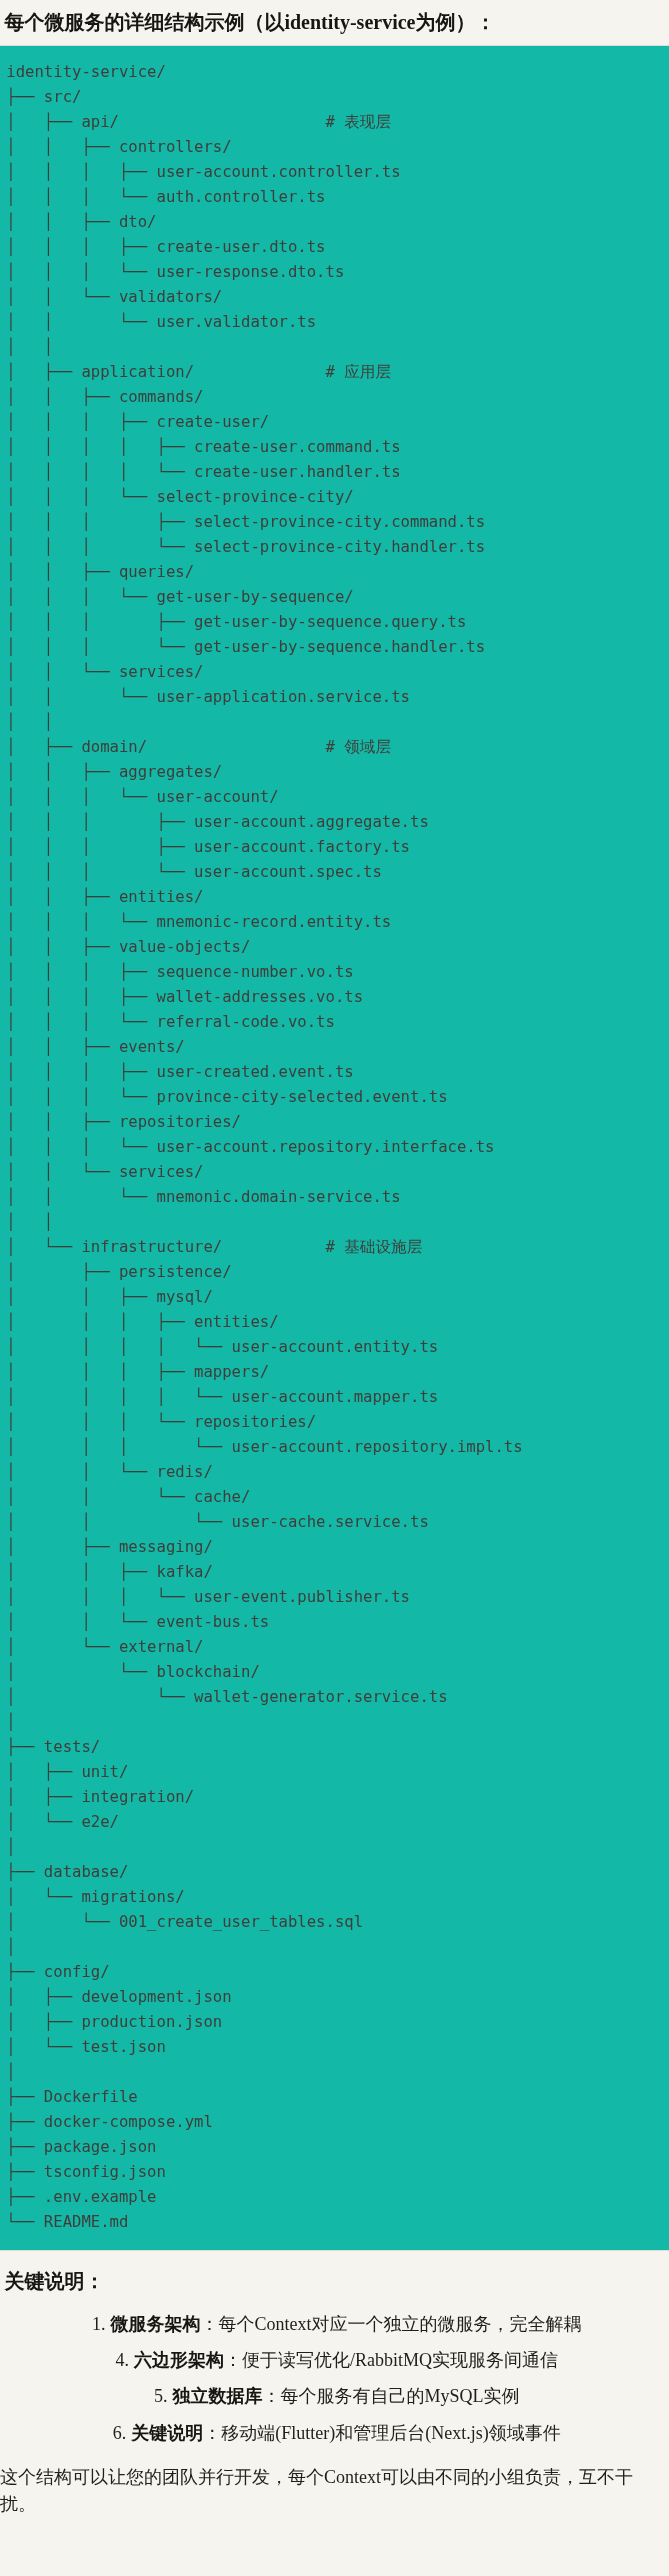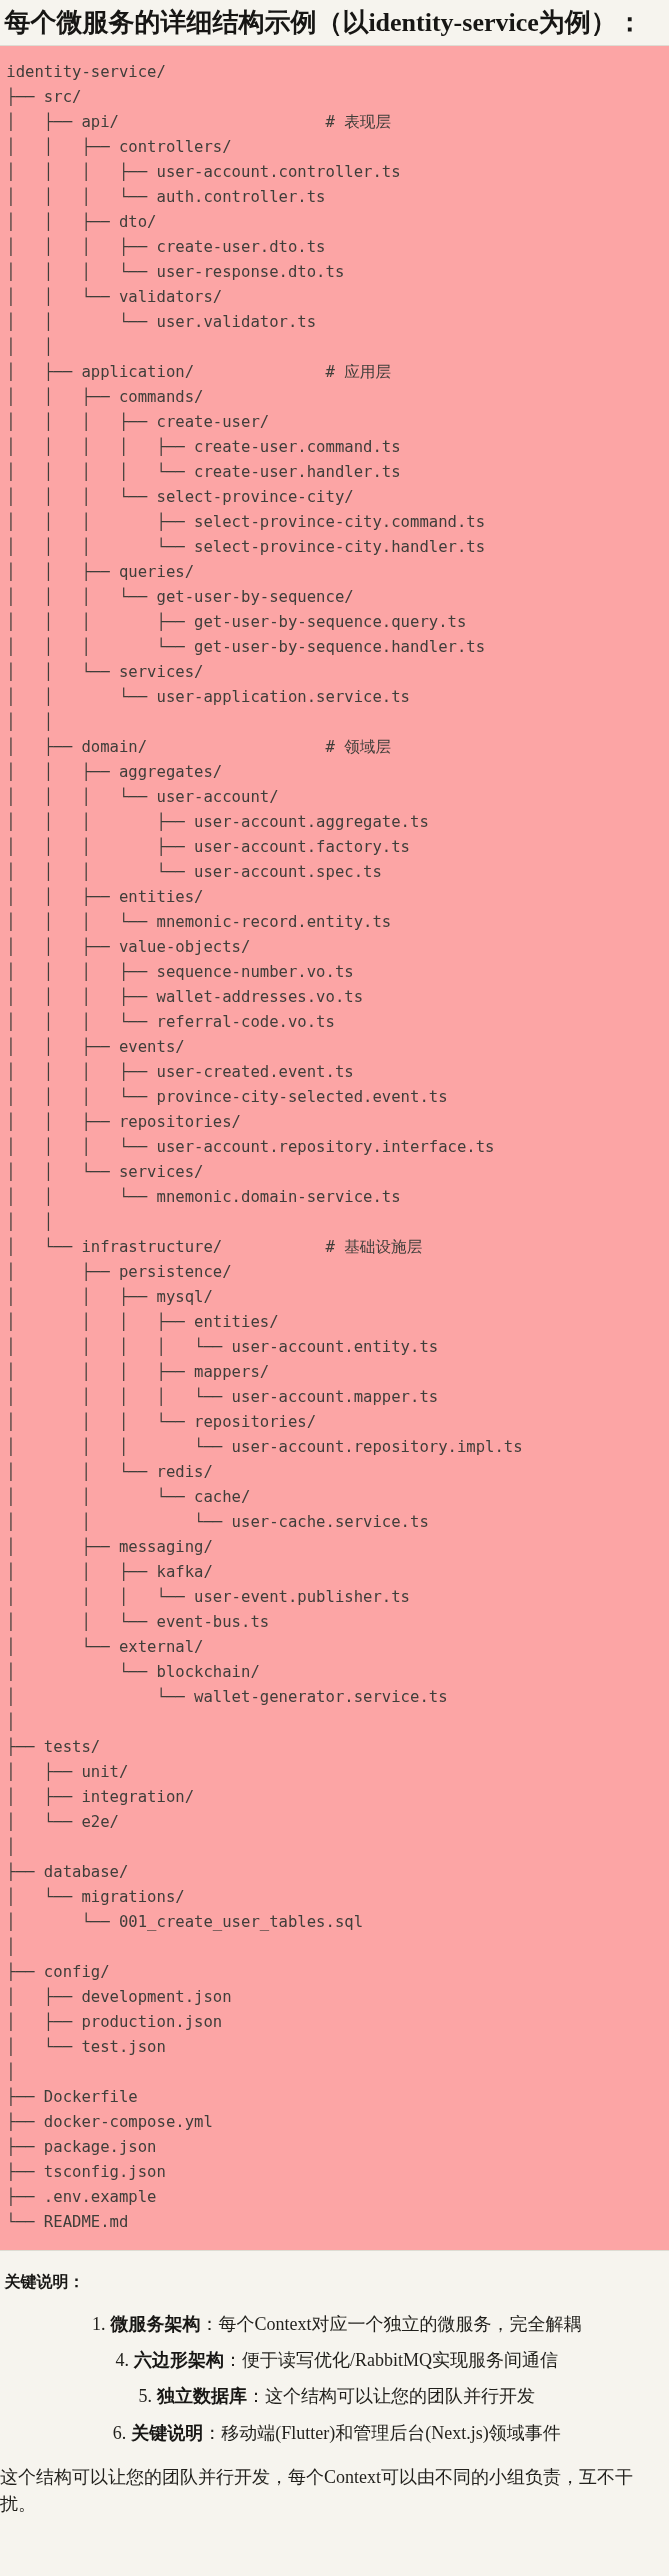--- a/index.html
+++ b/index.html
@@ -5,46 +5,46 @@
   html, body { margin: 0; padding: 0; }
   body {
     width: 669px;
     background: #f6f4ee;
     color: #201f1b;
     font-family: "Liberation Serif", serif;
   }
   .page-title {
     margin: 0;
     padding: 8.8px 5px 8.8px 4.4px;
-    font-size: 26px;
+    font-size: 20px;
     line-height: 27.5px;
     font-weight: bold;
     color: #171614;
   }
   .codeblock {
-    background: #fca5a5;
+    background: #14b8a6;
     border-top: 1.3px solid #dedcd3;
     border-bottom: 1.3px solid #dedcd3;
     padding: 13.8px 6.3px 15px 6.3px;
     overflow: hidden;
   }
   .codeblock pre {
     margin: 0;
     font-family: "DejaVu Sans Mono", monospace;
     font-size: 15.6px;
     line-height: 25px;
     color: #3f3e3a;
     white-space: pre;
   }
   .notes {
     padding: 17.5px 5px 9.4px 4.4px;
   }
   .notes-heading {
     margin: 0 0 15px 0;
-    font-size: 16px;
+    font-size: 20px;
     line-height: 27.5px;
     font-weight: bold;
     color: #171614;
   }
   .note-list {
     list-style: none;
     margin: 0;
     padding: 0 0 0 5px;
     text-align: center;
   }
@@ -158,21 +158,21 @@
 ├── .env.example
 └── README.md</pre>
   </div>
 
   <div class="notes">
     <h2 class="notes-heading">关键说明：</h2>
 
     <ol class="note-list">
       <li><span class="note-num">1.</span><span class="note-label">微服务架构</span><span>：每个Context对应一个独立的微服务，完全解耦</span></li>
       <li><span class="note-num">4.</span><span class="note-label">六边形架构</span><span>：便于读写优化/RabbitMQ实现服务间通信</span></li>
-      <li><span class="note-num">5.</span><span class="note-label">独立数据库</span><span>：这个结构可以让您的团队并行开发</span></li>
+      <li><span class="note-num">5.</span><span class="note-label">独立数据库</span><span>：每个服务有自己的MySQL实例</span></li>
       <li><span class="note-num">6.</span><span class="note-label">关键说明</span><span>：移动端(Flutter)和管理后台(Next.js)领域事件</span></li>
     </ol>
 
     <p class="closing">这个结构可以让您的团队并行开发，每个Context可以由不同的小组负责，互不干扰。</p>
   </div>
 
 </div>
 
 
 </body></html>

